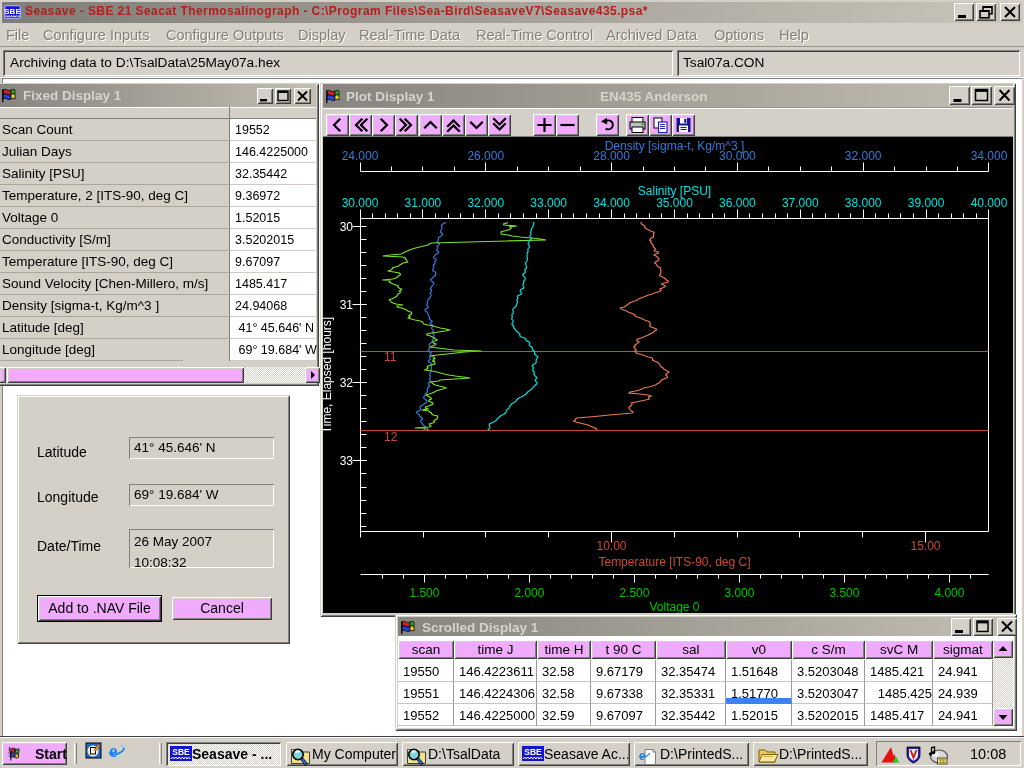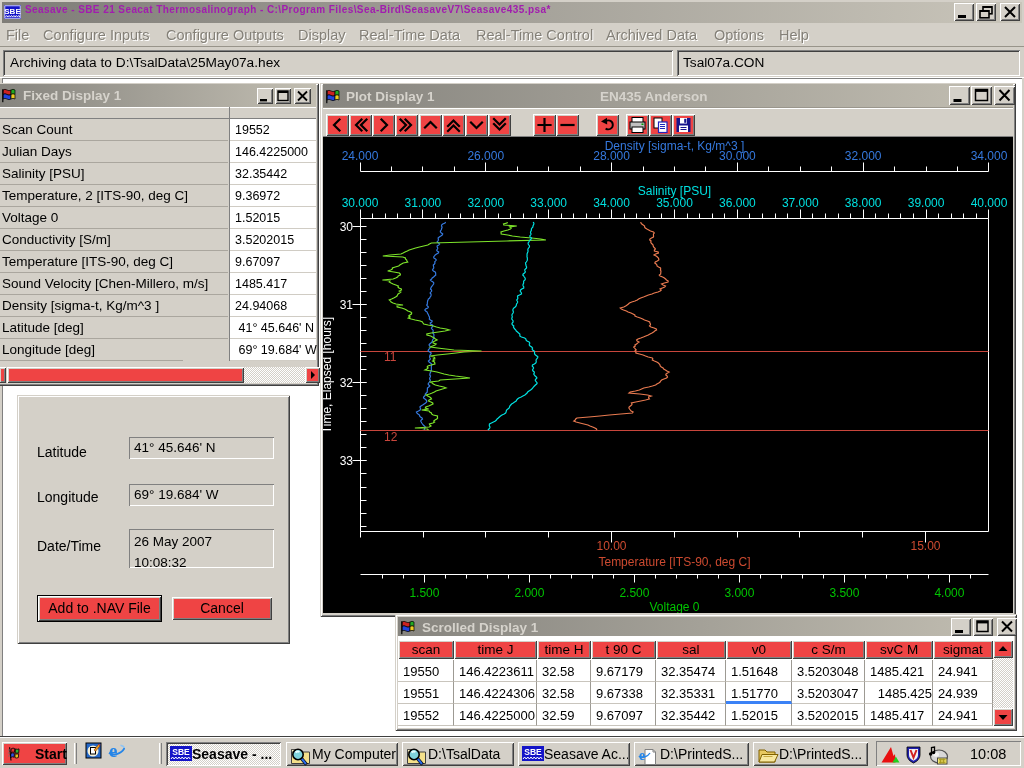--- a/index.html
+++ b/index.html
@@ -3,30 +3,30 @@
 <meta charset="utf-8">
 <style>
   * { margin:0; padding:0; box-sizing:border-box; }
   html,body { width:1024px; height:768px; overflow:hidden; }
   body { font-family:"Liberation Sans", sans-serif; font-size:13px; color:#000;
          -webkit-font-smoothing:antialiased;
          background:#d4d0c8; position:relative; }
   .abs { position:absolute; }
   .raised { box-shadow: inset 1px 1px 0 #d4d0c8, inset -1px -1px 0 #404040,
             inset 2px 2px 0 #ffffff, inset -2px -2px 0 #808080; }
-  .btn3d { background:#ef4444;
+  .btn3d { background:#f0abfc;
            box-shadow: inset 1px 1px 0 #ffffff, inset -1px -1px 0 #404040,
            inset 2px 2px 0 #d4d0c8, inset -2px -2px 0 #808080; }
   .sunk2 { box-shadow: inset 1px 1px 0 #808080, inset -1px -1px 0 #ffffff,
            inset 2px 2px 0 #404040, inset -2px -2px 0 #d4d0c8; }
   .sunk1 { box-shadow: inset 1px 1px 0 #808080, inset -1px -1px 0 #ffffff; }
   .tgrad  { background:linear-gradient(to right,#7f7d78,#c9c5ba); }
   .tgrad2 { background:linear-gradient(to right,#87857f,#c2beb2); }
   .cap { color:#d6d3cc; font-weight:bold; font-size:13.5px; white-space:nowrap; }
-  .capm { color:#a21caf; font-weight:bold; font-size:10px; letter-spacing:0.42px; white-space:nowrap; }
+  .capm { color:#b91c1c; font-weight:bold; font-size:12px; letter-spacing:0.42px; white-space:nowrap; }
   .capbtn { background:#d4d0c8; box-shadow: inset 1px 1px 0 #ffffff, inset -1px -1px 0 #404040,
             inset 2px 2px 0 #d4d0c8, inset -2px -2px 0 #808080; }
   .glyph { position:absolute; left:0; top:0; width:100%; height:100%; }
   .tb { color:#000; white-space:nowrap; overflow:hidden; }
 </style>
 </head>
 <body>
 
 <div class="abs tgrad" style="left:2px;top:2px;width:1020px;height:21px;"></div>
 <div class="abs" style="left:4px;top:4px;width:17px;height:16px;"><svg width="17" height="16" viewBox="0 0 17 16">
@@ -575,21 +575,21 @@
     </div>
 <div class="abs" style="left:142px;top:68px;width:54px;height:22px;background:#fff;border-right:1px solid #9d9a93;border-bottom:1px solid #c9c5bd;">
       <div style="padding:4px 0 0 5px;font-size:13px;white-space:nowrap;">32.58</div>
     </div>
 <div class="abs" style="left:196px;top:68px;width:65px;height:22px;background:#fff;border-right:1px solid #9d9a93;border-bottom:1px solid #c9c5bd;">
       <div style="padding:4px 0 0 5px;font-size:13px;white-space:nowrap;">9.67338</div>
     </div>
 <div class="abs" style="left:261px;top:68px;width:70px;height:22px;background:#fff;border-right:1px solid #9d9a93;border-bottom:1px solid #c9c5bd;">
       <div style="padding:4px 0 0 5px;font-size:13px;white-space:nowrap;">32.35331</div>
     </div>
-<div class="abs" style="left:331px;top:68px;width:66px;height:22px;background:#fff;border-right:1px solid #9d9a93;border-bottom:3px solid #3b82f6;">
+<div class="abs" style="left:331px;top:68px;width:66px;height:22px;background:#fff;border-right:1px solid #9d9a93;border-bottom:6px solid #3b82f6;">
       <div style="padding:4px 0 0 5px;font-size:13px;white-space:nowrap;">1.51770</div>
     </div>
 <div class="abs" style="left:397px;top:68px;width:73px;height:22px;background:#fff;border-right:1px solid #9d9a93;border-bottom:1px solid #c9c5bd;">
       <div style="padding:4px 0 0 5px;font-size:13px;white-space:nowrap;">3.5203047</div>
     </div>
 <div class="abs" style="left:470px;top:68px;width:68px;height:22px;background:#fff;border-right:1px solid #9d9a93;border-bottom:1px solid #c9c5bd;">
       <div style="padding:4px 0 0 5px;font-size:13px;white-space:nowrap;text-align:right;">1485.425</div>
     </div>
 <div class="abs" style="left:538px;top:68px;width:60px;height:22px;background:#fff;border-right:1px solid #9d9a93;border-bottom:1px solid #c9c5bd;">
       <div style="padding:4px 0 0 5px;font-size:13px;white-space:nowrap;">24.939</div>

